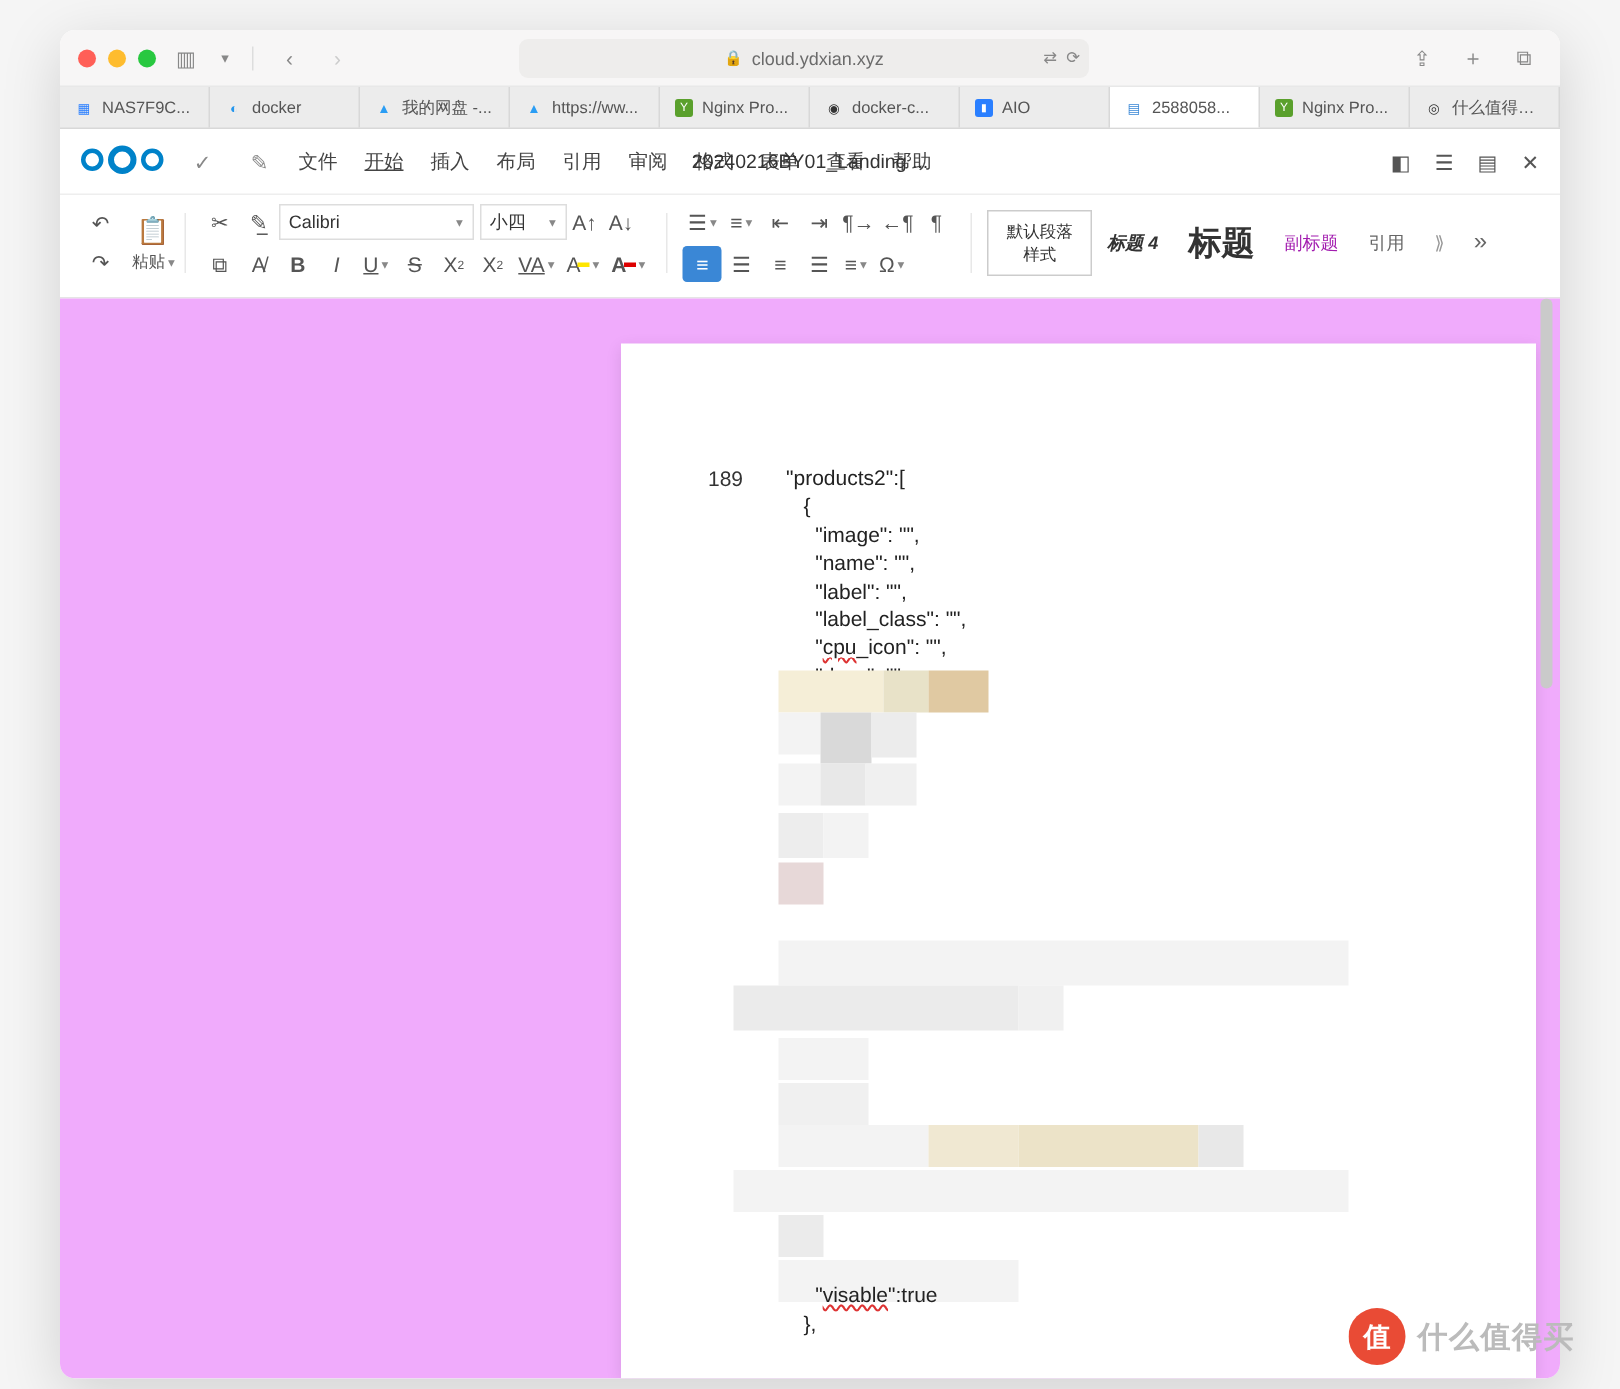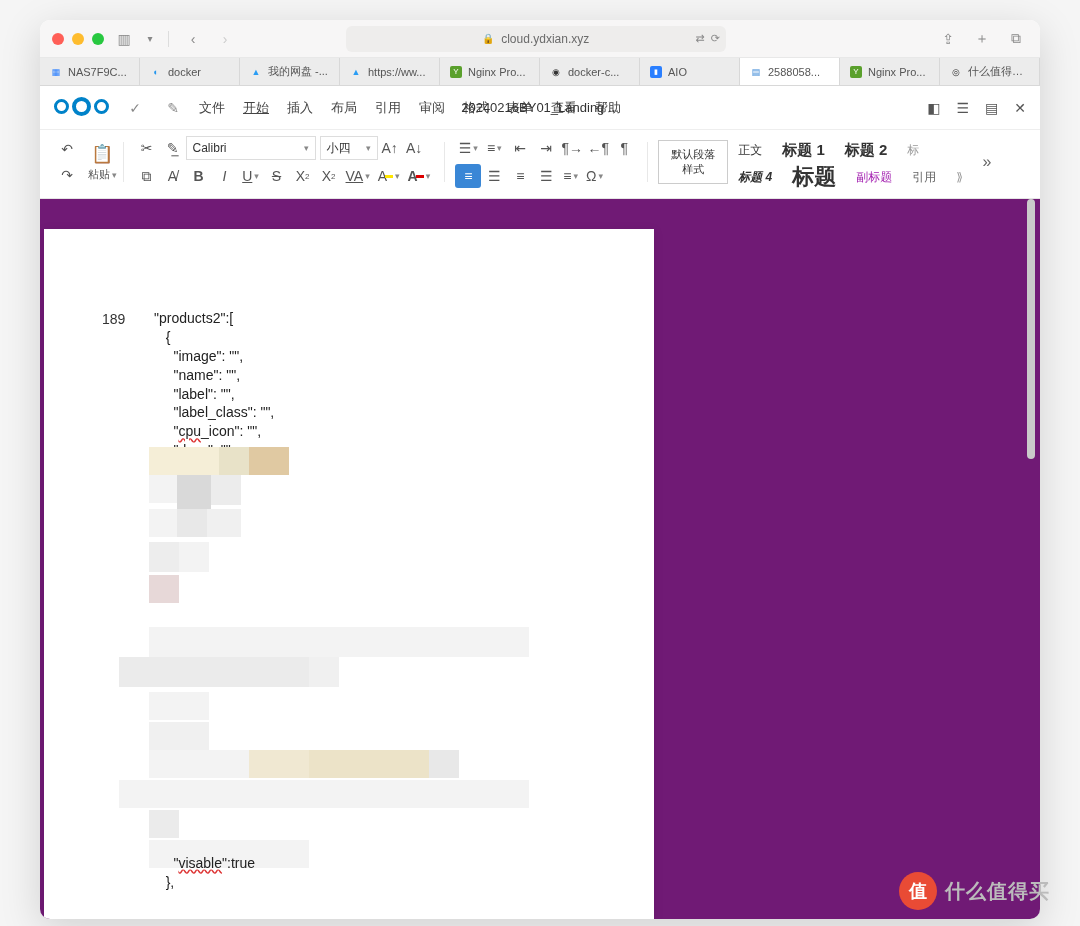--- a/index.html
+++ b/index.html
@@ -46,21 +46,21 @@
 .styles-extra{display:flex;flex-direction:column;height:44px}
 .styles-extra>div{flex:1;display:flex}
 .sx{padding:1px 10px;font-size:12px;color:#333;display:flex;align-items:center}
 .sx.big{font-size:22px;font-weight:700}
 .sx.h1{font-size:15px;font-weight:700}
 .sx.h2{font-size:15px;font-weight:700}
 .sx.sub{font-size:12px;color:#a21caf}
 .sx.quote{font-size:12px;color:#666}
 .sx.it{font-style:italic;font-weight:700}
 .more-btn{width:20px;display:flex;align-items:center;justify-content:center;color:#666}
-.canvas{background:#701a75;padding:30px 4px 0;height:720px;overflow:hidden;display:flex;justify-content:flex-start;position:relative}
+.canvas{background:#f0abfc;padding:30px 16px 0;height:720px;overflow:hidden;display:flex;justify-content:flex-end;position:relative}
 .page{width:610px;background:#fff;box-shadow:0 2px 10px rgba(0,0,0,0.1);padding:80px 40px 0;position:relative;font-family:Calibri,sans-serif}
 .page .linenum{position:absolute;left:58px;font-size:14px;color:#333}
 .page .code{margin-left:70px;font-size:14px;color:#222;line-height:1.35}
 .page .code .ln{white-space:pre}
 .px{position:absolute}
 .px>div{position:absolute}
 .scrollbar{position:absolute;right:5px;top:0;bottom:0;width:8px}
 .scrollbar .thumb{position:absolute;top:0;right:0;width:8px;height:260px;background:#cacaca;border-radius:4px}
 .watermark{position:fixed;right:30px;bottom:16px;display:flex;align-items:center;gap:8px}
 .watermark .circ{width:38px;height:38px;border-radius:50%;background:#e94b35;color:#fff;display:flex;align-items:center;justify-content:center;font-size:18px;font-weight:700}
@@ -243,26 +243,20 @@
         <div class="tbtn">≡</div>
         <div class="tbtn">☰</div>
         <div class="tbtn wide">≡<span class="dd">▾</span></div>
         <div class="tbtn wide">Ω<span class="dd">▾</span></div>
       </div>
     </div>
     <div class="vsep"></div>
     <div class="styles">
       <div class="style-box def">默认段落样式</div>
       <div class="styles-extra">
-        <div>
-          <div class="sx">正文</div>
-          <div class="sx h1">标题 1</div>
-          <div class="sx h2">标题 2</div>
-          <div class="sx" style="color:#999">标</div>
-        </div>
         <div>
           <div class="sx it">标题 4</div>
           <div class="sx big">标题</div>
           <div class="sx sub">副标题</div>
           <div class="sx quote">引用</div>
           <div class="sx" style="color:#999">⟫</div>
         </div>
       </div>
     </div>
     <div class="more-btn">»</div>

